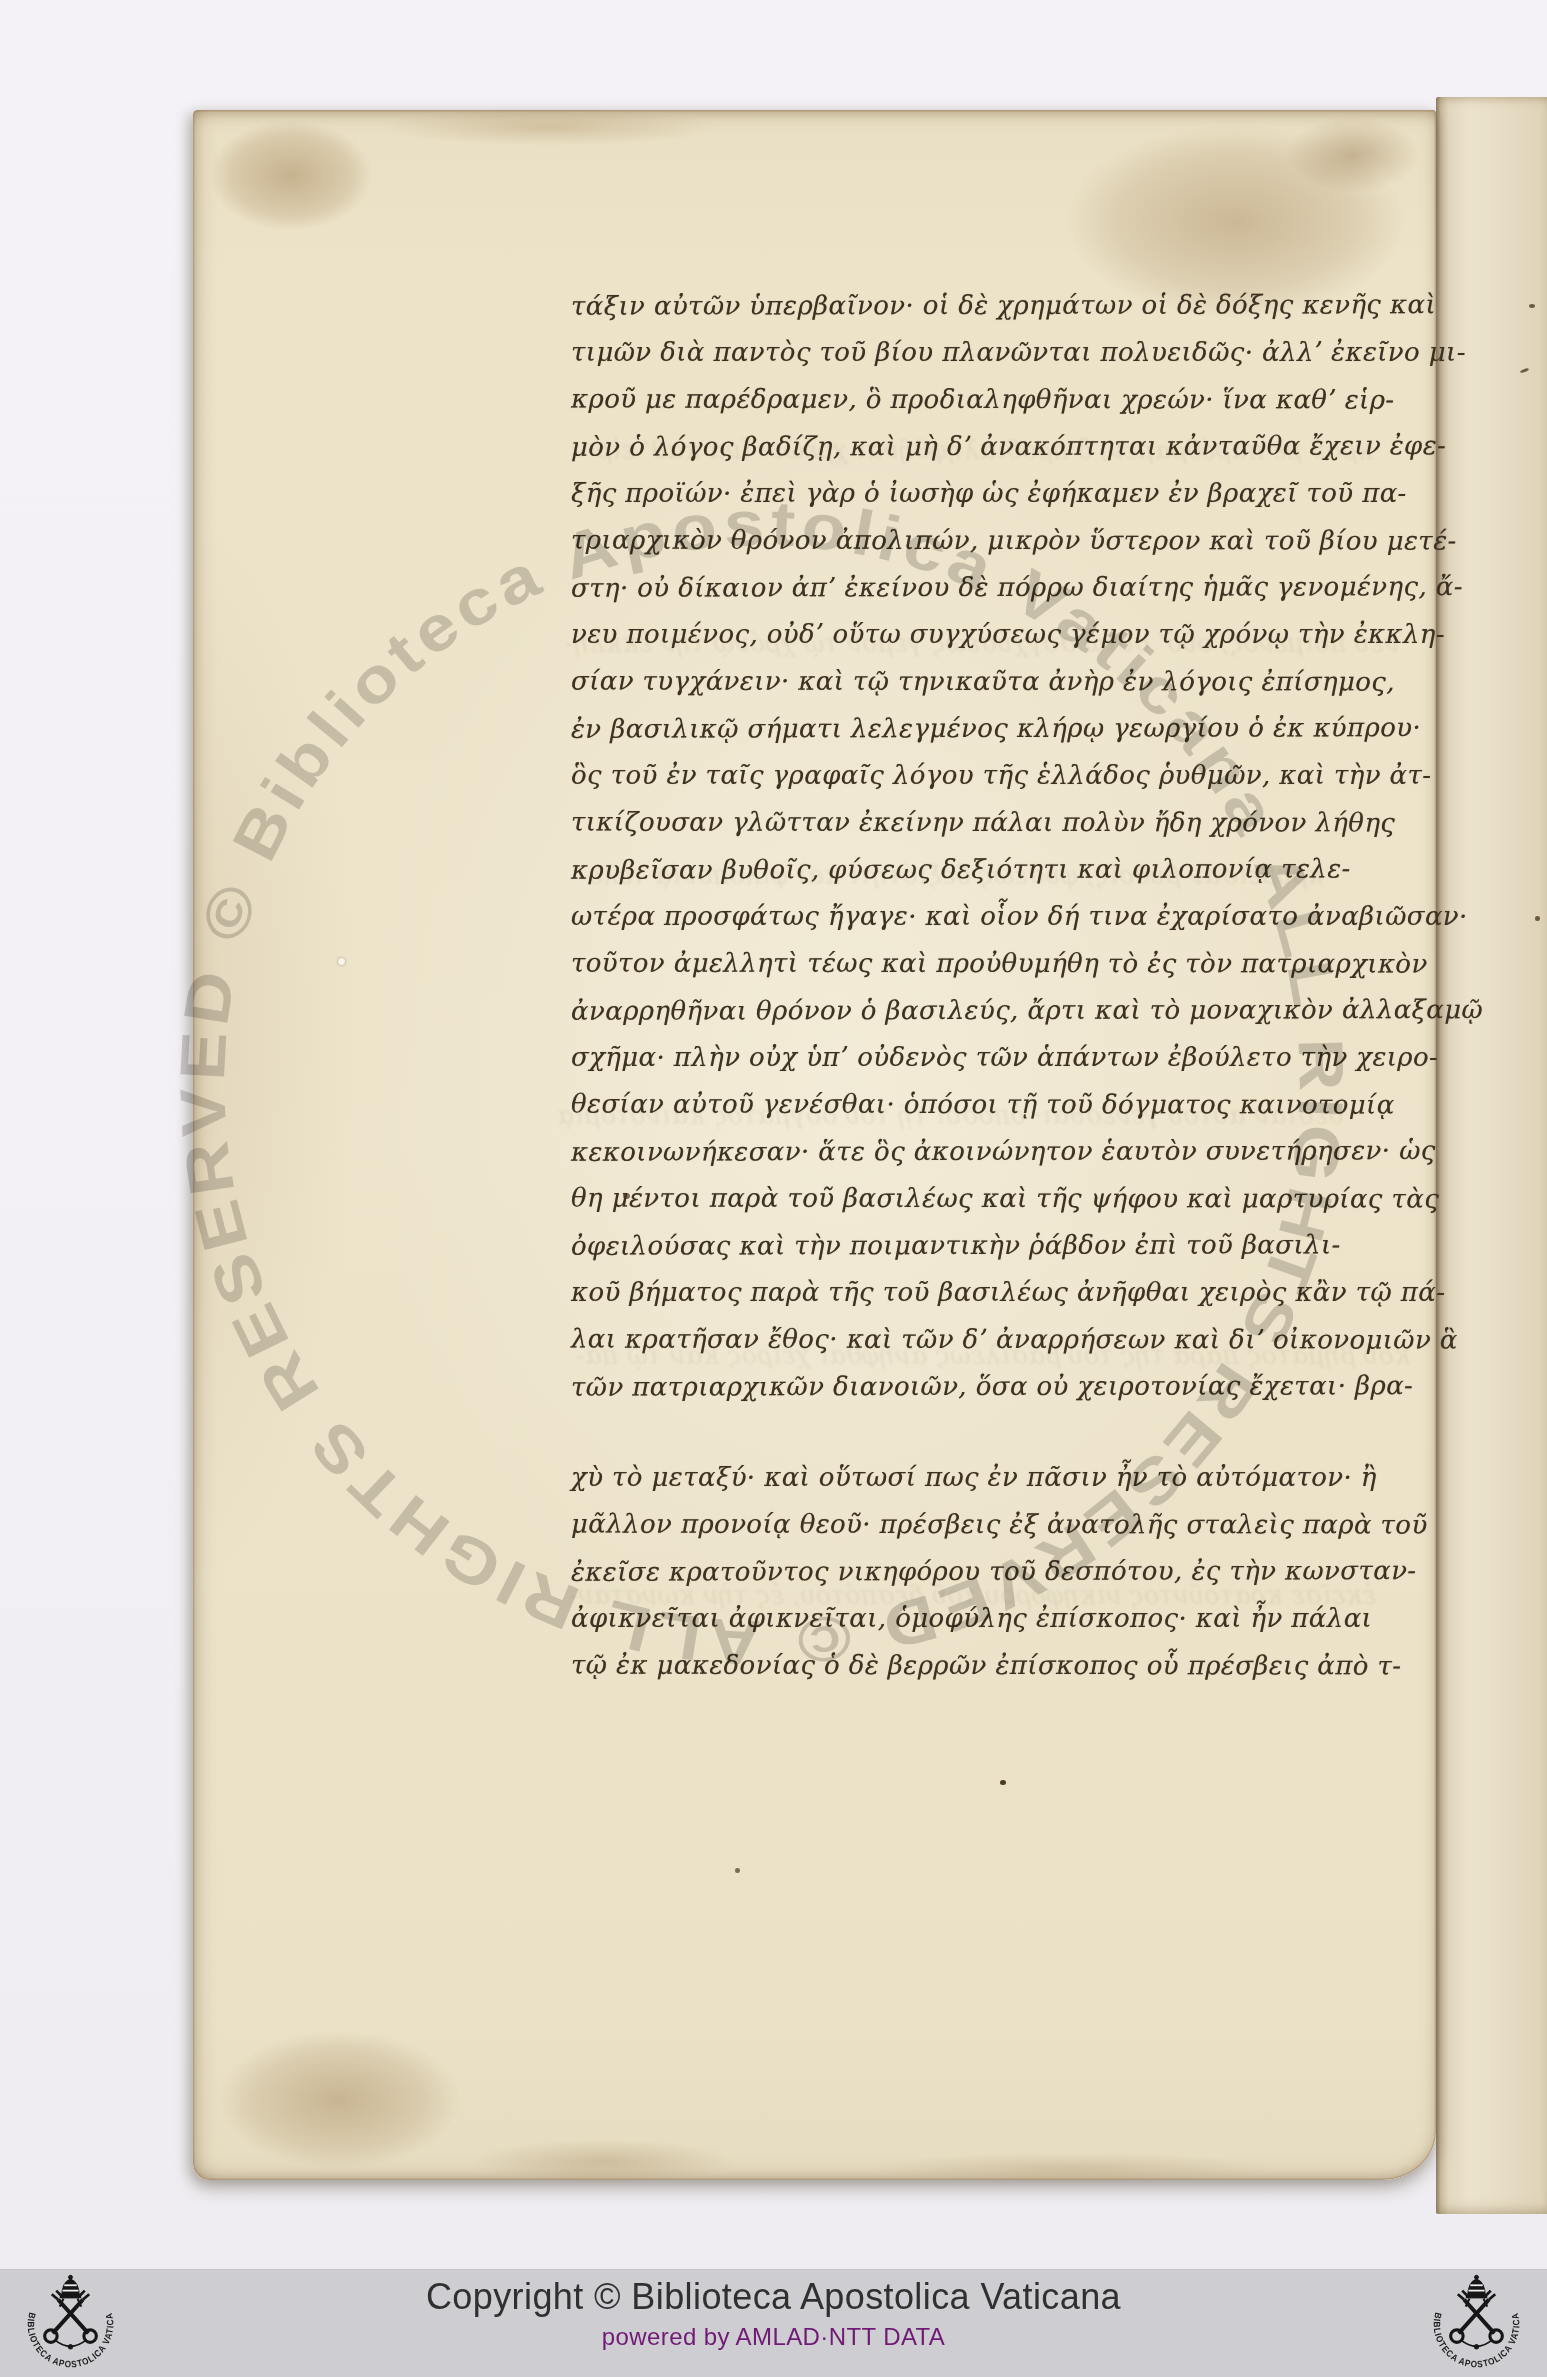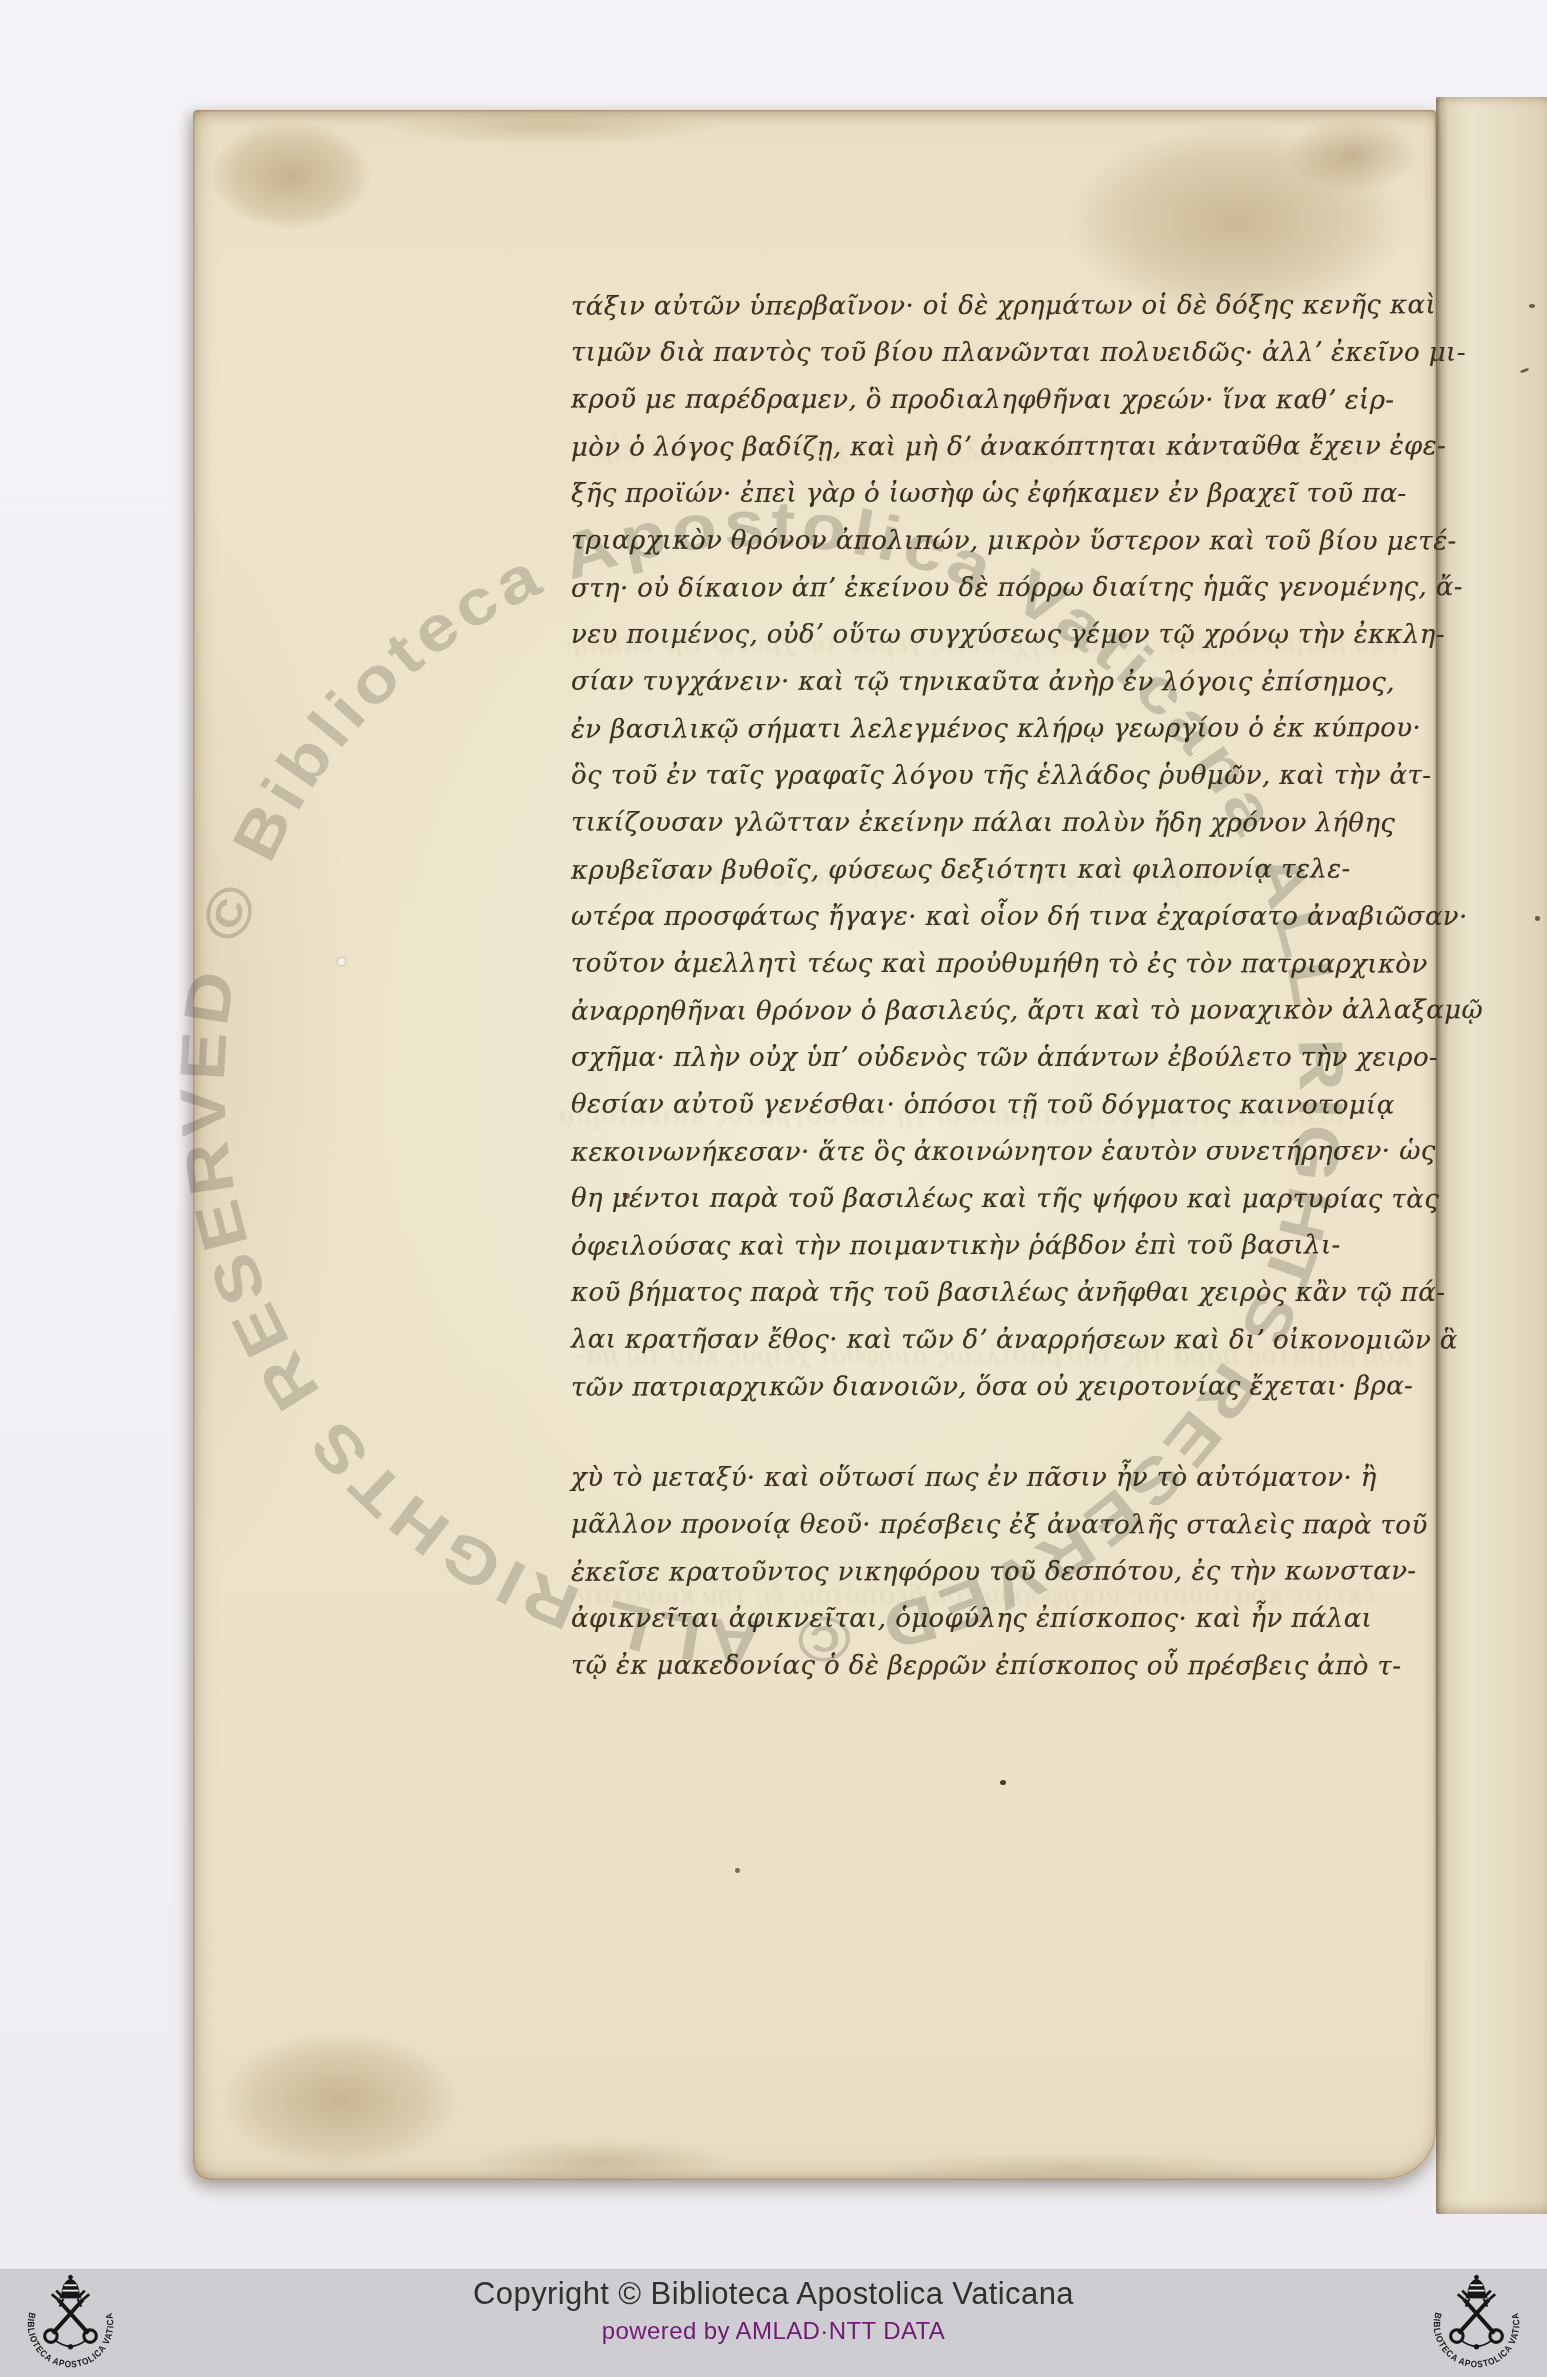--- a/index.html
+++ b/index.html
@@ -55,21 +55,21 @@
 
   
   .wm{position:absolute;left:0;top:0;z-index:4;mix-blend-mode:multiply;pointer-events:none;}
   .wm text{font-family:"Liberation Sans",sans-serif;font-weight:bold;}
 
   
   .footer{position:absolute;left:0;top:2269px;width:1547px;height:108px;background:#cecdd1;
           border-top:0.8px solid #c2c1c6;}
   .footer-text{position:absolute;left:0;top:0;width:100%;height:100%;
       display:flex;flex-direction:column;align-items:center;justify-content:flex-start;}
-  .f-line1{margin-top:6.2px;font-size:31px;color:#303030;letter-spacing:0.4px;}
+  .f-line1{margin-top:6.2px;font-size:36px;color:#303030;letter-spacing:0.4px;}
   .f-line2{margin-top:1.5px;font-size:28px;color:#4c4c4c;letter-spacing:0.4px;}
   .f-line3{margin-top:4.6px;font-size:24px;color:#701a75;letter-spacing:0.4px;}
   .logo{position:absolute;bottom:0px;}
   .logo-left{left:17px;}
   .logo-right{right:17px;}
   .logo text{font-family:"Liberation Sans",sans-serif;font-weight:bold;}
 </style>
 </head>
 <body>
 

